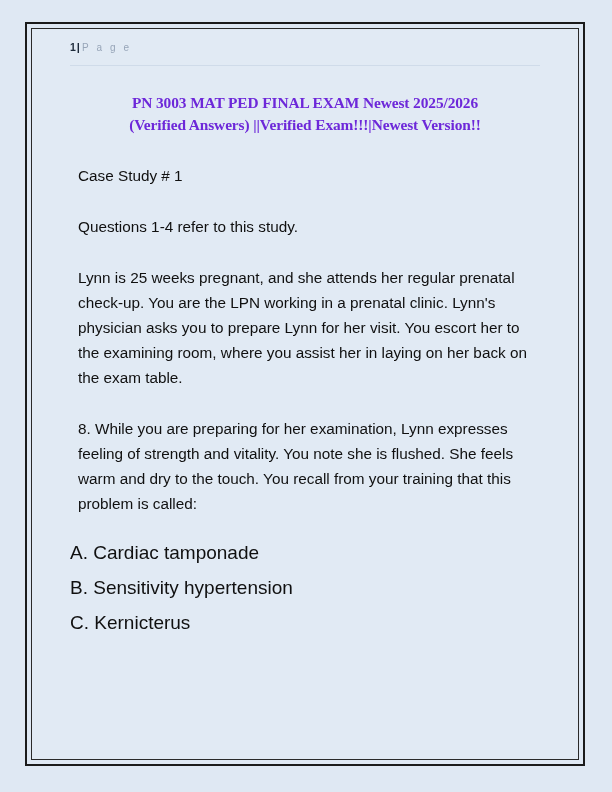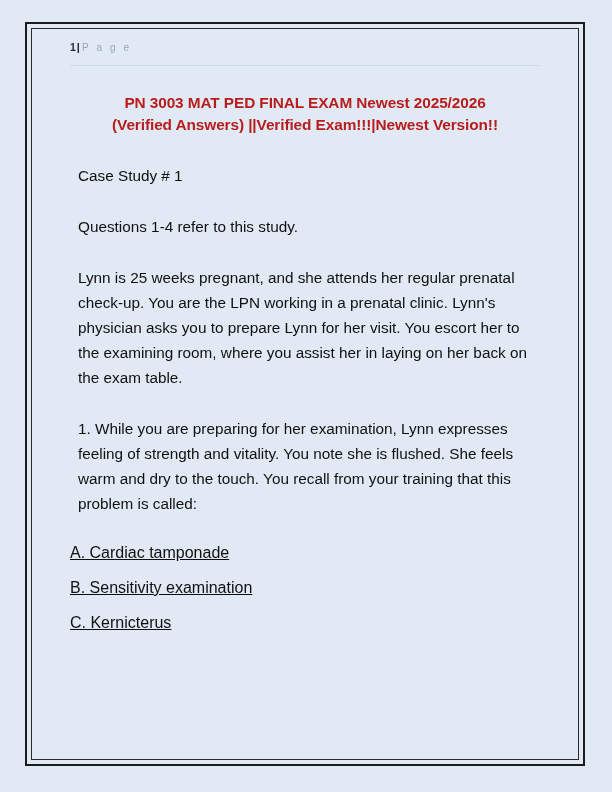--- a/index.html
+++ b/index.html
@@ -82,45 +82,45 @@
   #header-rule {
     height: 1px;
     background: #cfdbe9;
     margin: 2px 2px 0 0;
   }
 
   
   #doc-title {
     margin: 26px 4px 0 2px;
     text-align: center;
-    color: #b91c1c;
+    color: #6d28d9;
     font-weight: bold;
     font-size: 15.4px;
     line-height: 21.5px;
     letter-spacing: -0.1px;
+    font-family: Liberation Serif, serif;
   }
   #doc-title .tline { display: block; white-space: nowrap; }
 
   
   #doc-body {
     margin-top: 28px;
     color: #101010;
     font-size: 15.3px;
     line-height: 25px;
   }
   .para {
     margin: 0 0 26px 8px;
   }
 
   .option-list { margin-top: 0; }
   .option {
     margin: 0 0 13px 0;
-    font-size: 16px;
+    font-size: 19px;
     line-height: 22px;
-    text-decoration: underline;
   }
   .option:last-child { margin-bottom: 0; }
 </style>
 </head>
 <body>
 
 <div id="page-wrap">
   <div id="page-outer-border">
     <div id="page-inner-border">
       <div id="page-content">
@@ -136,25 +136,25 @@
         </div>
 
         <div id="doc-body">
 
           <p class="para">Case Study # 1</p>
 
           <p class="para">Questions 1-4 refer to this study.</p>
 
           <p class="para">Lynn is 25 weeks pregnant, and she attends her regular prenatal check-up. You are the LPN working in a prenatal clinic. Lynn's physician asks you to prepare Lynn for her visit. You escort her to the examining room, where you assist her in laying on her back on the exam table.</p>
 
-          <p class="para">1. While you are preparing for her examination, Lynn expresses feeling of strength and vitality. You note she is flushed. She feels warm and dry to the touch. You recall from your training that this problem is called:</p>
+          <p class="para">8. While you are preparing for her examination, Lynn expresses feeling of strength and vitality. You note she is flushed. She feels warm and dry to the touch. You recall from your training that this problem is called:</p>
 
           <div class="option-list">
             <p class="option">A. Cardiac tamponade</p>
-            <p class="option">B. Sensitivity examination</p>
+            <p class="option">B. Sensitivity hypertension</p>
             <p class="option">C. Kernicterus</p>
           </div>
 
         </div>
 
       </div>
     </div>
   </div>
 </div>
 

